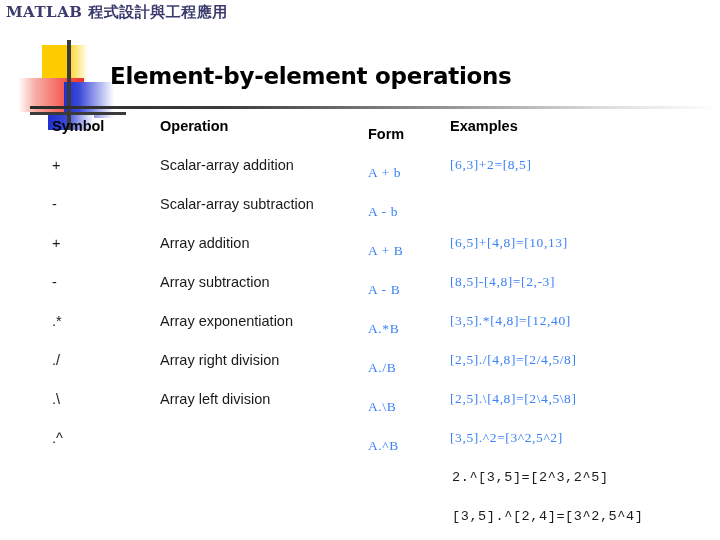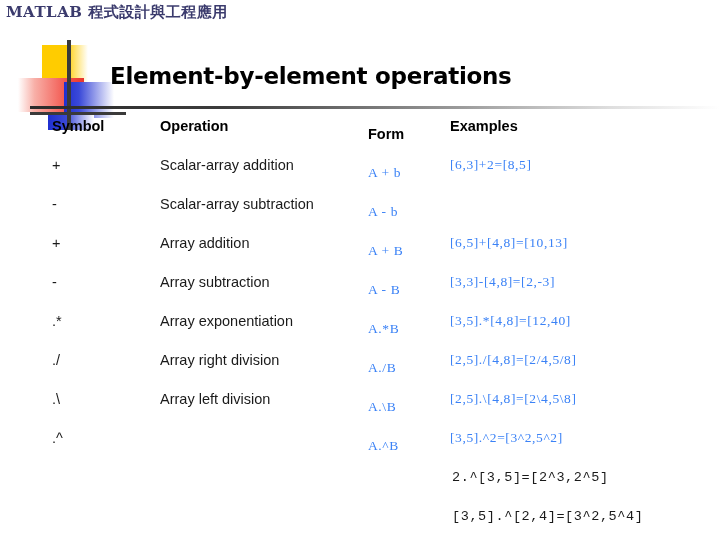--- a/index.html
+++ b/index.html
@@ -197,21 +197,21 @@
     <div class="cell col-symbol">+</div>
     <div class="cell col-op">Array addition</div>
     <div class="cell col-form">A + B</div>
     <div class="cell col-example">[6,5]+[4,8]=[10,13]</div>
   </div>
 
   <div class="row body">
     <div class="cell col-symbol">-</div>
     <div class="cell col-op">Array subtraction</div>
     <div class="cell col-form">A - B</div>
-    <div class="cell col-example">[3,3]-[4,8]=[2,-3]</div>
+    <div class="cell col-example">[8,5]-[4,8]=[2,-3]</div>
   </div>
 
   <div class="row body">
     <div class="cell col-symbol">.*</div>
     <div class="cell col-op">Array exponentiation</div>
     <div class="cell col-form">A.*B</div>
     <div class="cell col-example">[3,5].*[4,8]=[12,40]</div>
   </div>
 
   <div class="row body">

